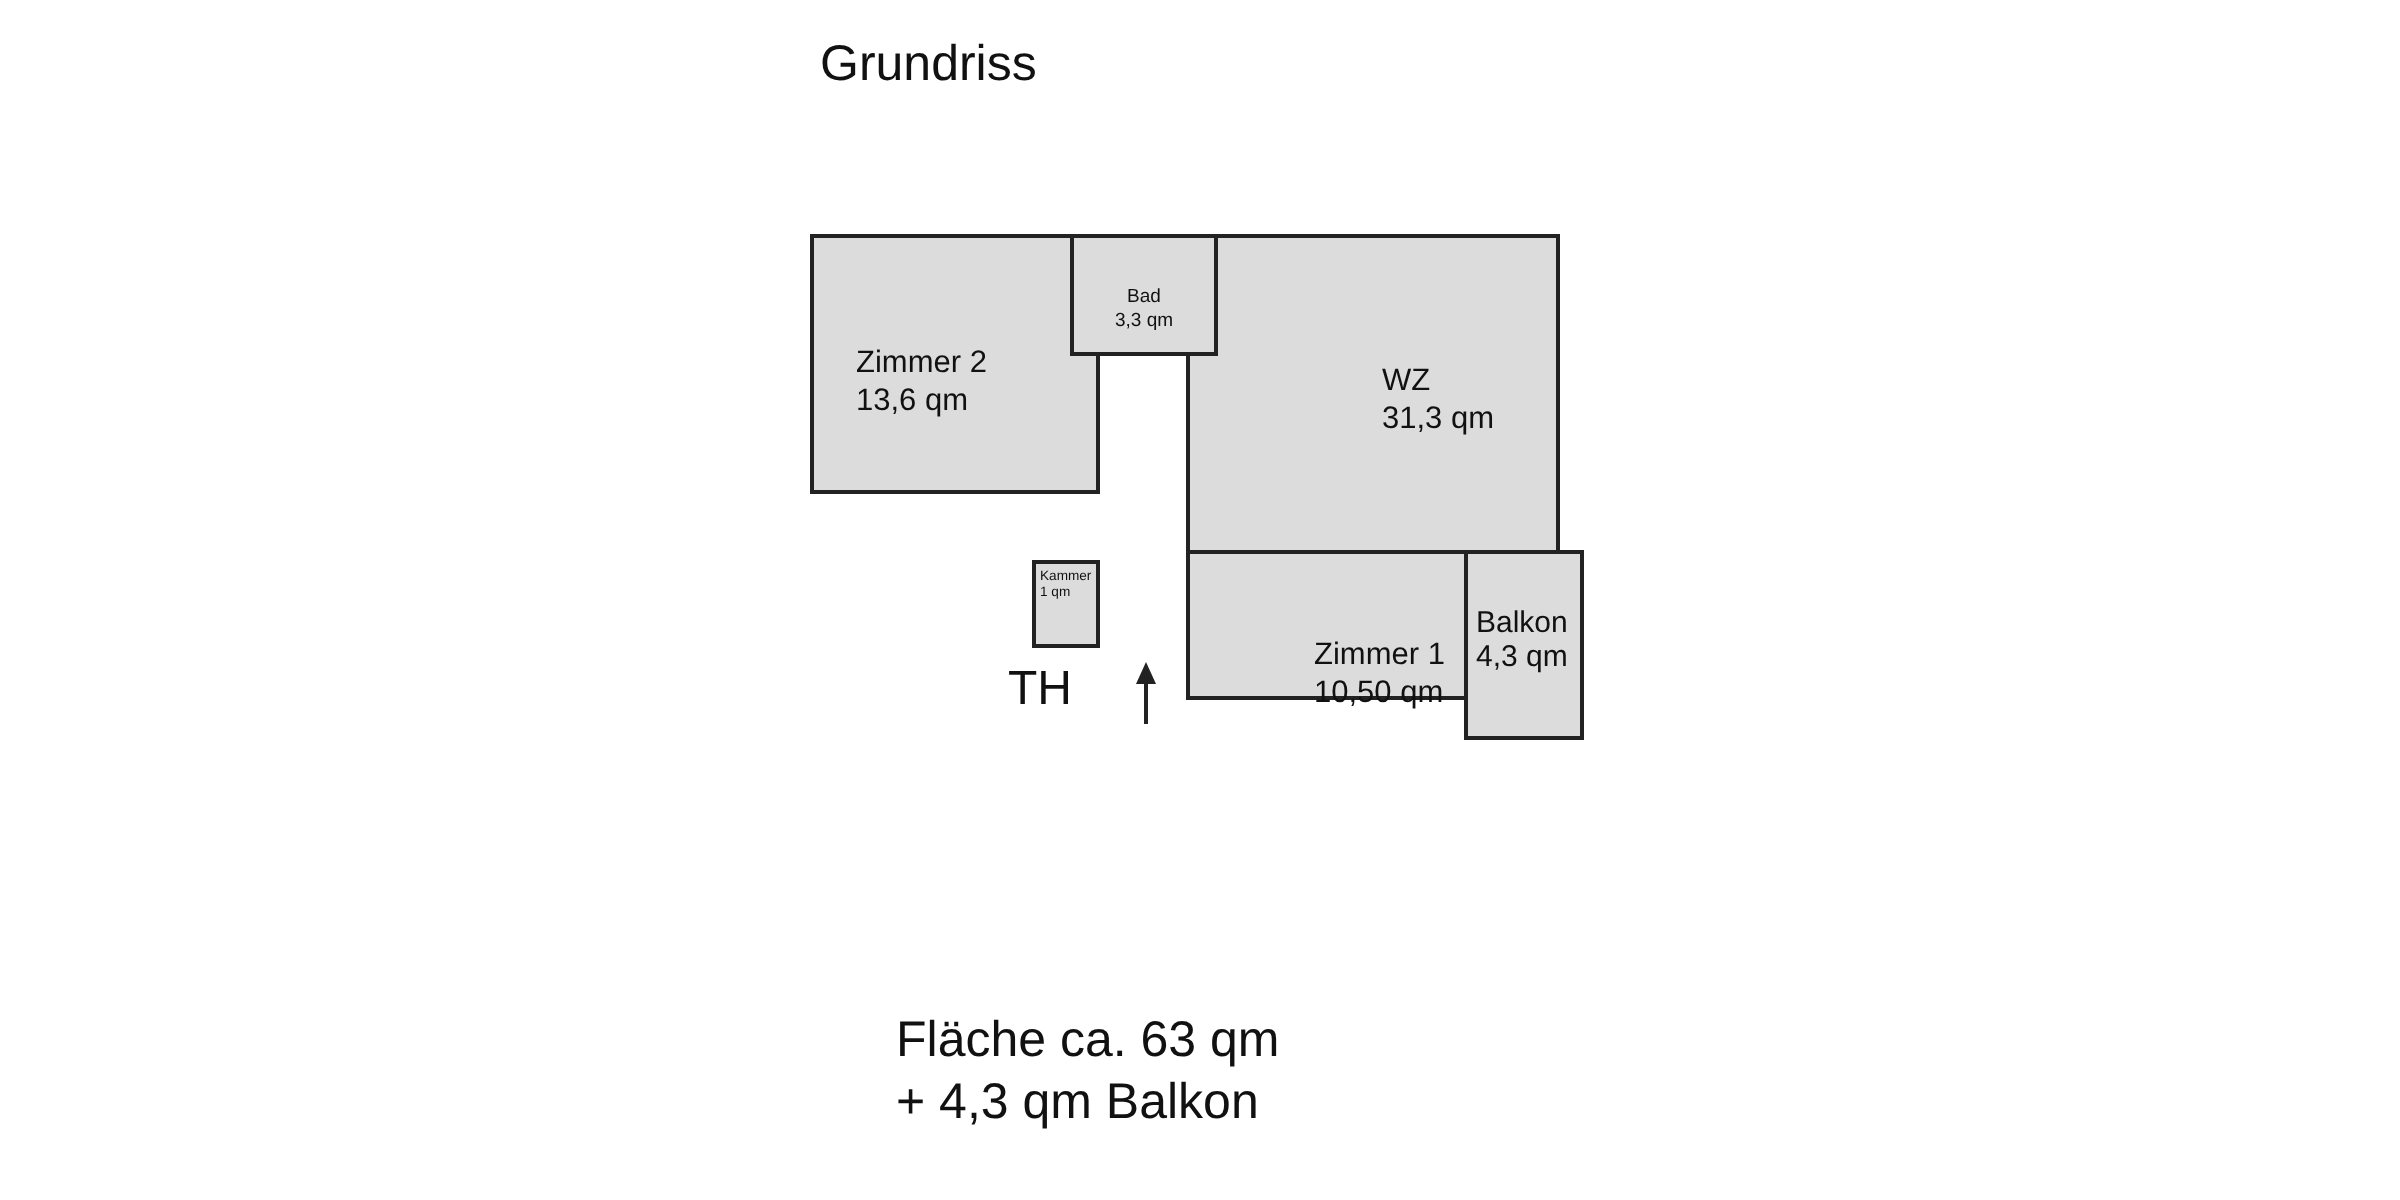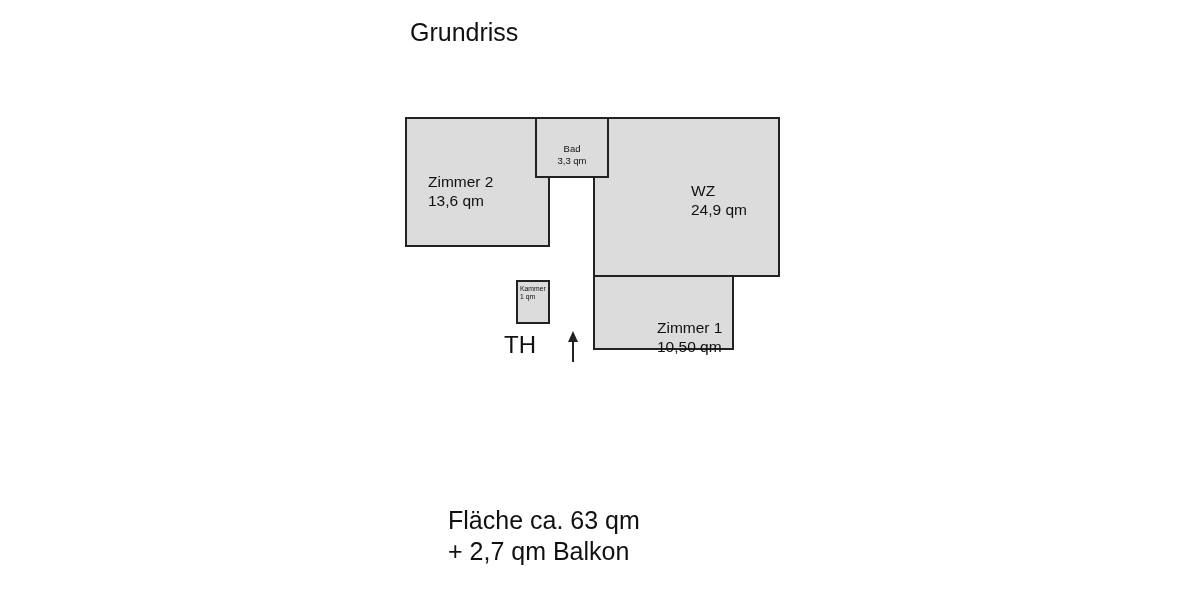--- a/index.html
+++ b/index.html
@@ -62,31 +62,37 @@
     <div class="room-label lbl-main" style="left:21px; top:53px;">
       <div>Zimmer 2</div>
       <div>13,6 qm</div>
     </div>
   </div>
 
 
   <div class="room" style="left:188px; top:0; width:187px; height:160px;">
     <div class="room-label lbl-main" style="left:60px; top:62px;margin-left:36px;">
       <div>WZ</div>
-      <div>24,9 qm</div>
+      <div>31,3 qm</div>
     </div>
   </div>
 
   <div class="room" style="left:188px; top:158px; width:141px; height:75px;">
     <div class="room-label lbl-main" style="left:62px; top:41px;">
       <div>Zimmer 1</div>
       <div>10,50 qm</div>
     </div>
   </div>
 
+  <div class="room" style="left:327px; top:158px; width:60px; height:95px;">
+    <div class="room-label lbl-mid" style="left:4px; top:26px;">
+      <div>Balkon</div>
+      <div>4,3 qm</div>
+    </div>
+  </div>
 
 
   <div class="room" style="left:130px; top:0; width:74px; height:61px;">
     <div class="room-label lbl-bad centered" style="left:0; top:24px; width:70px;">
       <div>Bad</div>
       <div>3,3 qm</div>
     </div>
   </div>
 
   <div class="room" style="left:111px; top:163px; width:34px; height:44px;">
@@ -100,14 +106,14 @@
 
 <div class="th-label">TH</div>
 
 <div class="arrow">
   <div class="arrow-head"></div>
   <div class="arrow-stem"></div>
 </div>
 
 <div class="footer">
   <div>Fläche ca. 63 qm</div>
-  <div>+ 2,7 qm Balkon</div>
+  <div>+ 4,3 qm Balkon</div>
 </div>
 
 </body></html>

